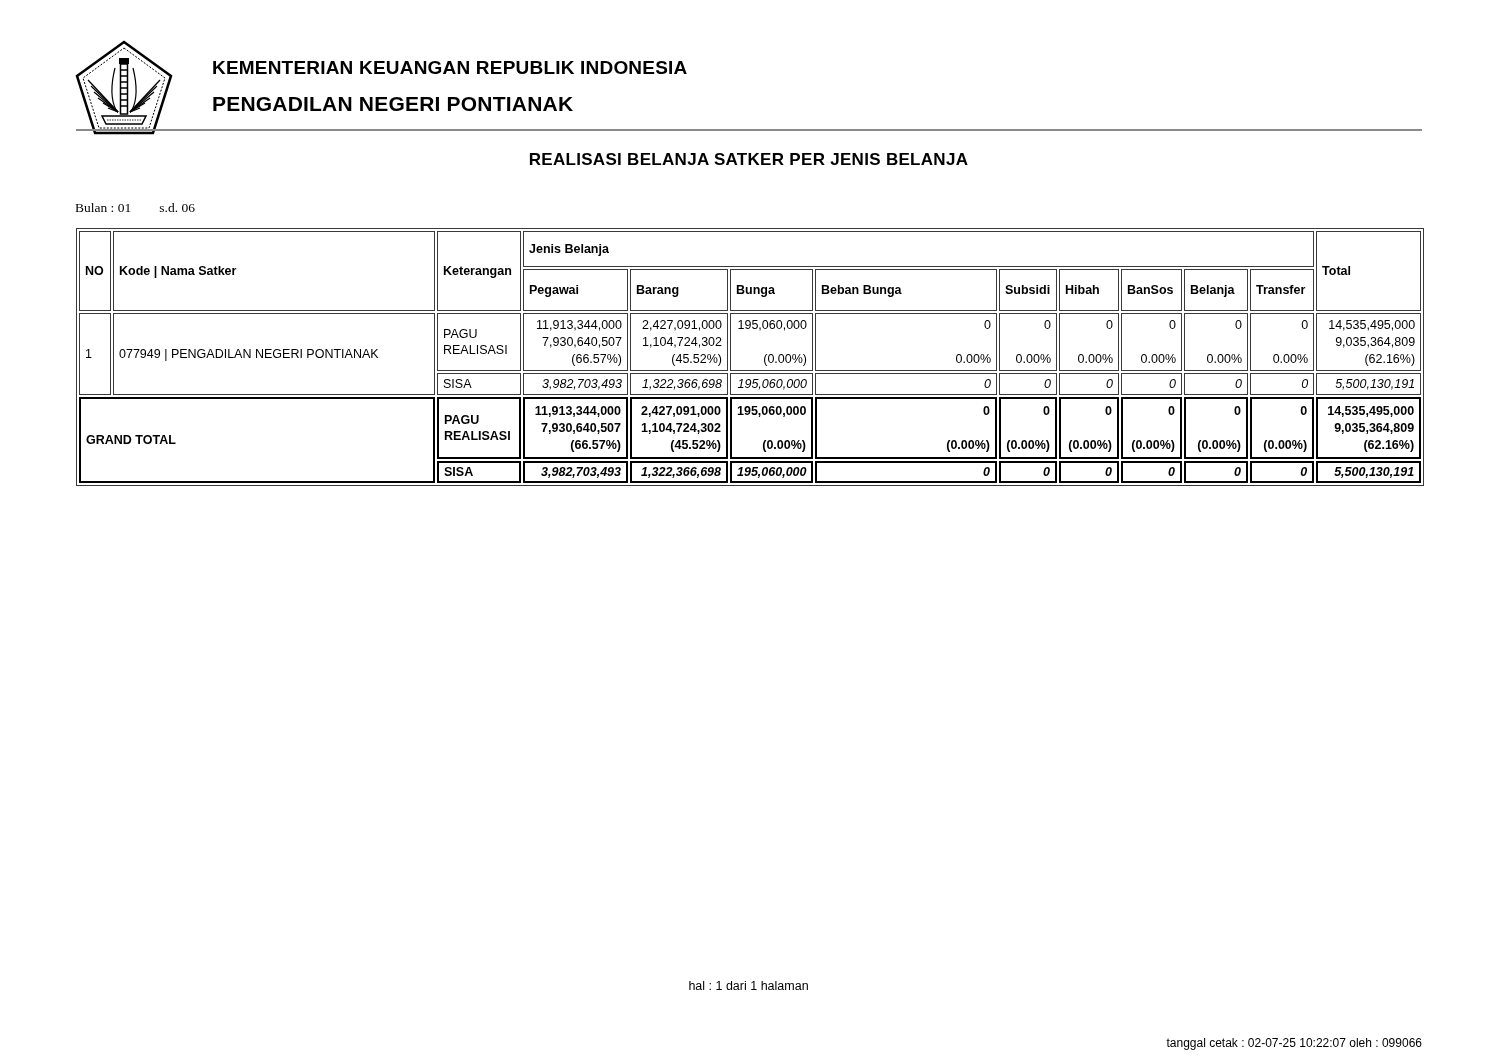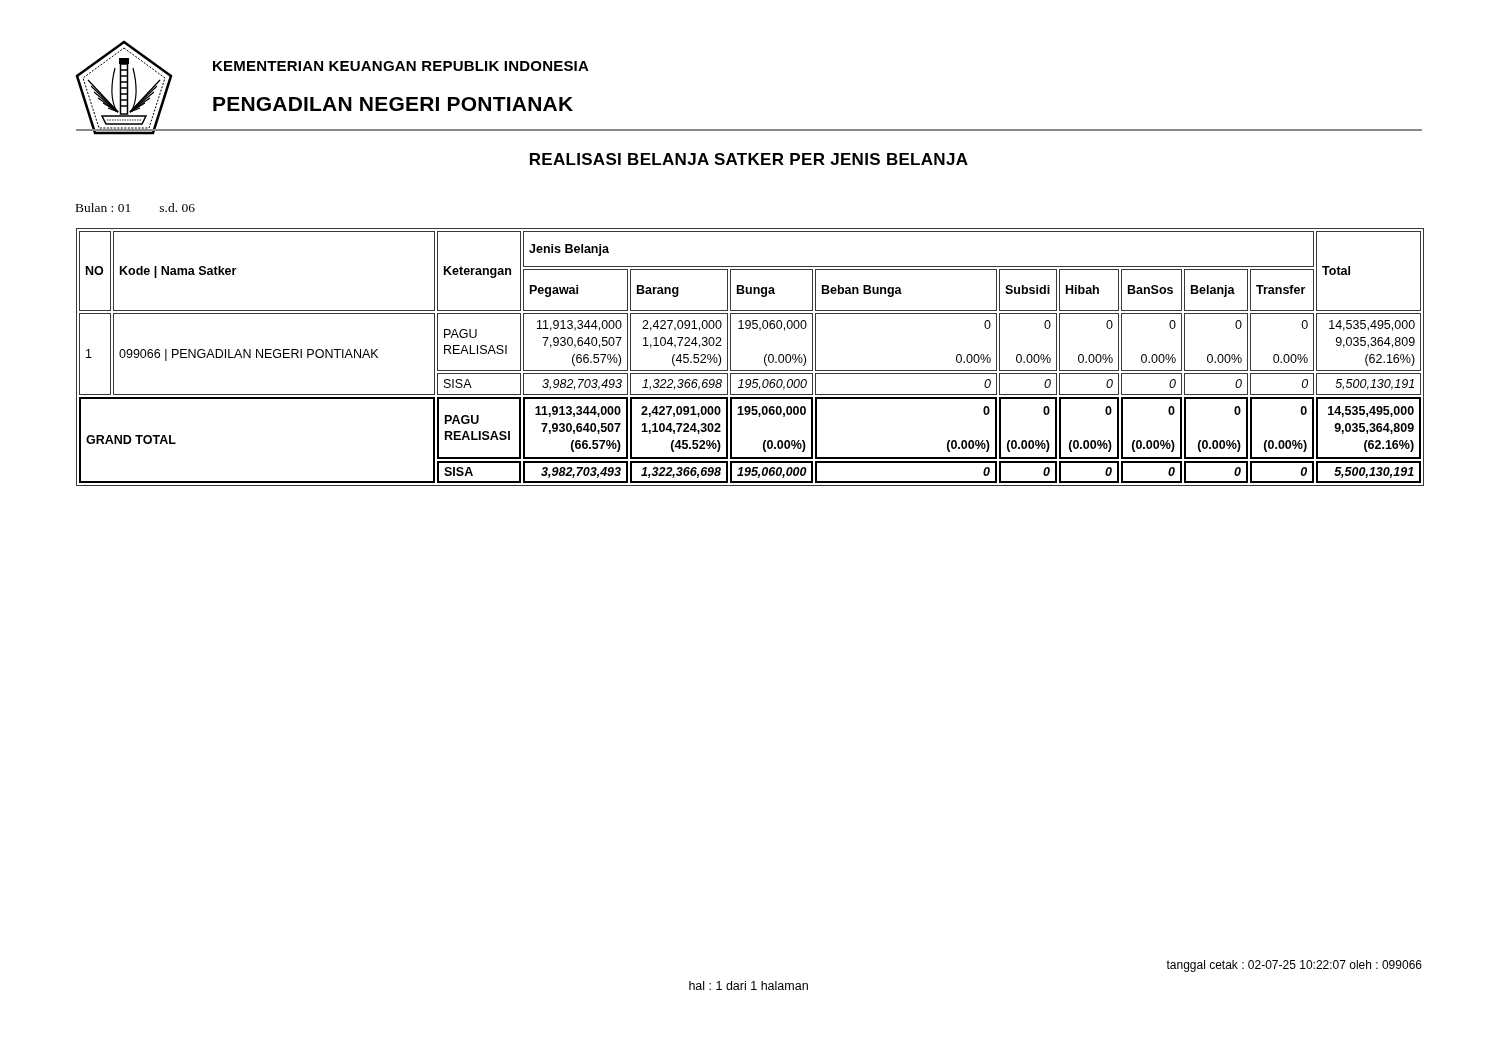--- a/index.html
+++ b/index.html
@@ -7,21 +7,21 @@
   .page {
     position:relative;
     width:1497px; height:1058px;
     background:#ffffff;
     font-family:"Liberation Sans", sans-serif;
     color:#000;
     overflow:hidden;
   }
   
   .logo { position:absolute; left:74px; top:40px; width:100px; height:96px; }
-  .lh-ministry { position:absolute; left:212px; top:57px; font-size:15px; font-weight:bold; letter-spacing:0.2px; }
+  .lh-ministry { position:absolute; left:212px; top:57px; font-size:19px; font-weight:bold; letter-spacing:0.2px; }
   .lh-unit     { position:absolute; left:212px; top:92px; font-size:21px; font-weight:bold; letter-spacing:0.2px; }
   .lh-rule { position:absolute; left:76px; top:129px; width:1346px; height:2px; background:#8a8a8a; }
   
   .rpt-title { position:absolute; left:0; top:150px; width:100%; text-align:center;
                font-size:17px; font-weight:bold; letter-spacing:0.3px; }
   .period { position:absolute; left:75px; top:200px; font-family:"Liberation Serif", serif; font-size:13.5px; }
   .period .to { margin-left:28px; }
   
   table.rpt {
     position:absolute; left:76px; top:228px;
@@ -48,21 +48,21 @@
   td.v { text-align:right; vertical-align:top; padding-top:2px; }
   td.v .ln { height:17px; line-height:17px; white-space:nowrap; }
   td.ket { text-align:left; line-height:16px; }
   td.left { text-align:left; }
   td.num { text-align:right; white-space:nowrap;font-style:italic; }
   tr.gta td, tr.gtb td { border:2px solid #000; font-weight:bold; }
   td.satker-cell { padding-left:7px; }
   td.gt-label { padding-left:7px; font-weight:bold; }
   
   .foot-page  { position:absolute; left:0; top:979px; width:100%; text-align:center; font-size:12.5px; }
-  .foot-print { position:absolute; right:75px; top:958px; font-size:12px; }
+  .foot-print { position:absolute; right:75px; top:1036px; font-size:12px; }
 </style>
 </head>
 <body>
 
 <div class="page">
 
   <svg class="logo" viewBox="0 0 100 96">
     <polygon points="50,2 97,36 79,93 21,93 3,36" fill="#fff" stroke="#000" stroke-width="2.5"></polygon>
     <polygon points="50,8 91,38 75,88 25,88 9,38" fill="none" stroke="#000" stroke-width="1" stroke-dasharray="2,1.5"></polygon>
 
@@ -137,21 +137,21 @@
       <td class="hd">Beban Bunga</td>
       <td class="hd">Subsidi</td>
       <td class="hd">Hibah</td>
       <td class="hd">BanSos</td>
       <td class="hd">Belanja</td>
       <td class="hd">Transfer</td>
     </tr>
 
     <tr class="r1a">
       <td class="left" rowspan="2">1</td>
-      <td class="left satker-cell" rowspan="2">099066 | PENGADILAN NEGERI PONTIANAK</td>
+      <td class="left satker-cell" rowspan="2">077949 | PENGADILAN NEGERI PONTIANAK</td>
       <td class="ket">
         <div>PAGU</div>
         <div>REALISASI</div>
       </td>
       <td class="v">
         <div class="ln">11,913,344,000</div>
         <div class="ln">7,930,640,507</div>
         <div class="ln">(66.57%)</div>
       </td>
       <td class="v">

